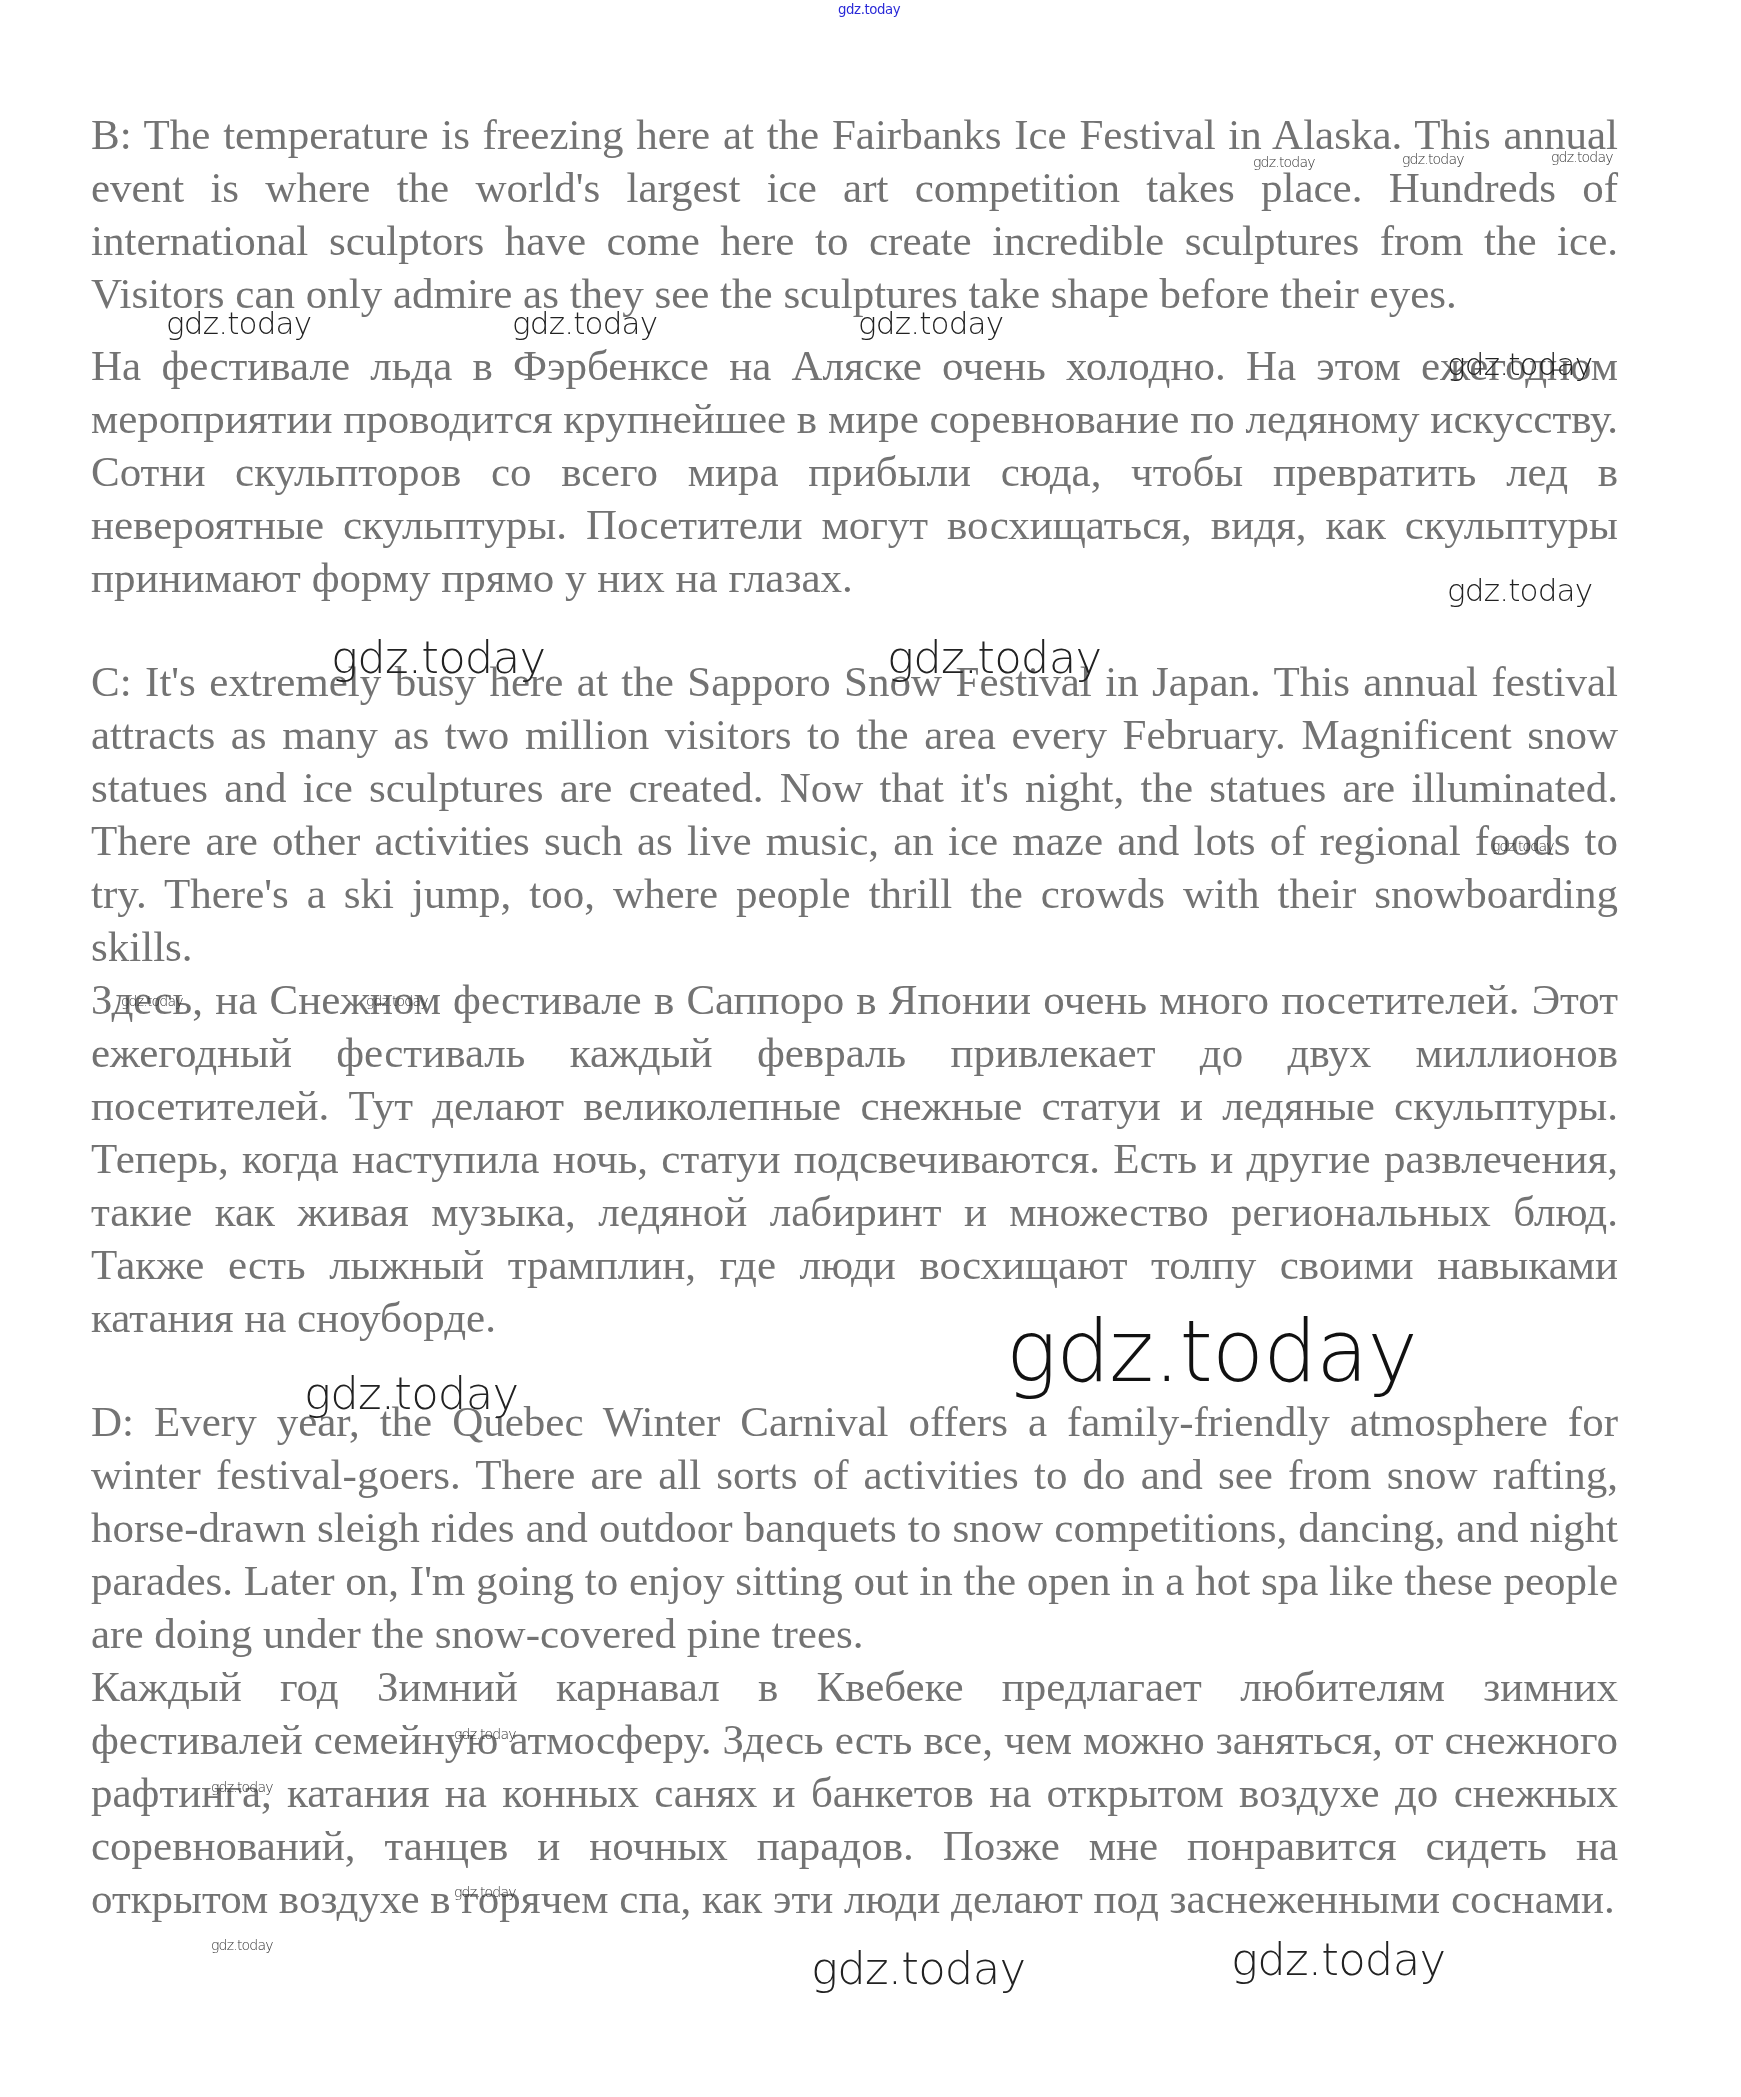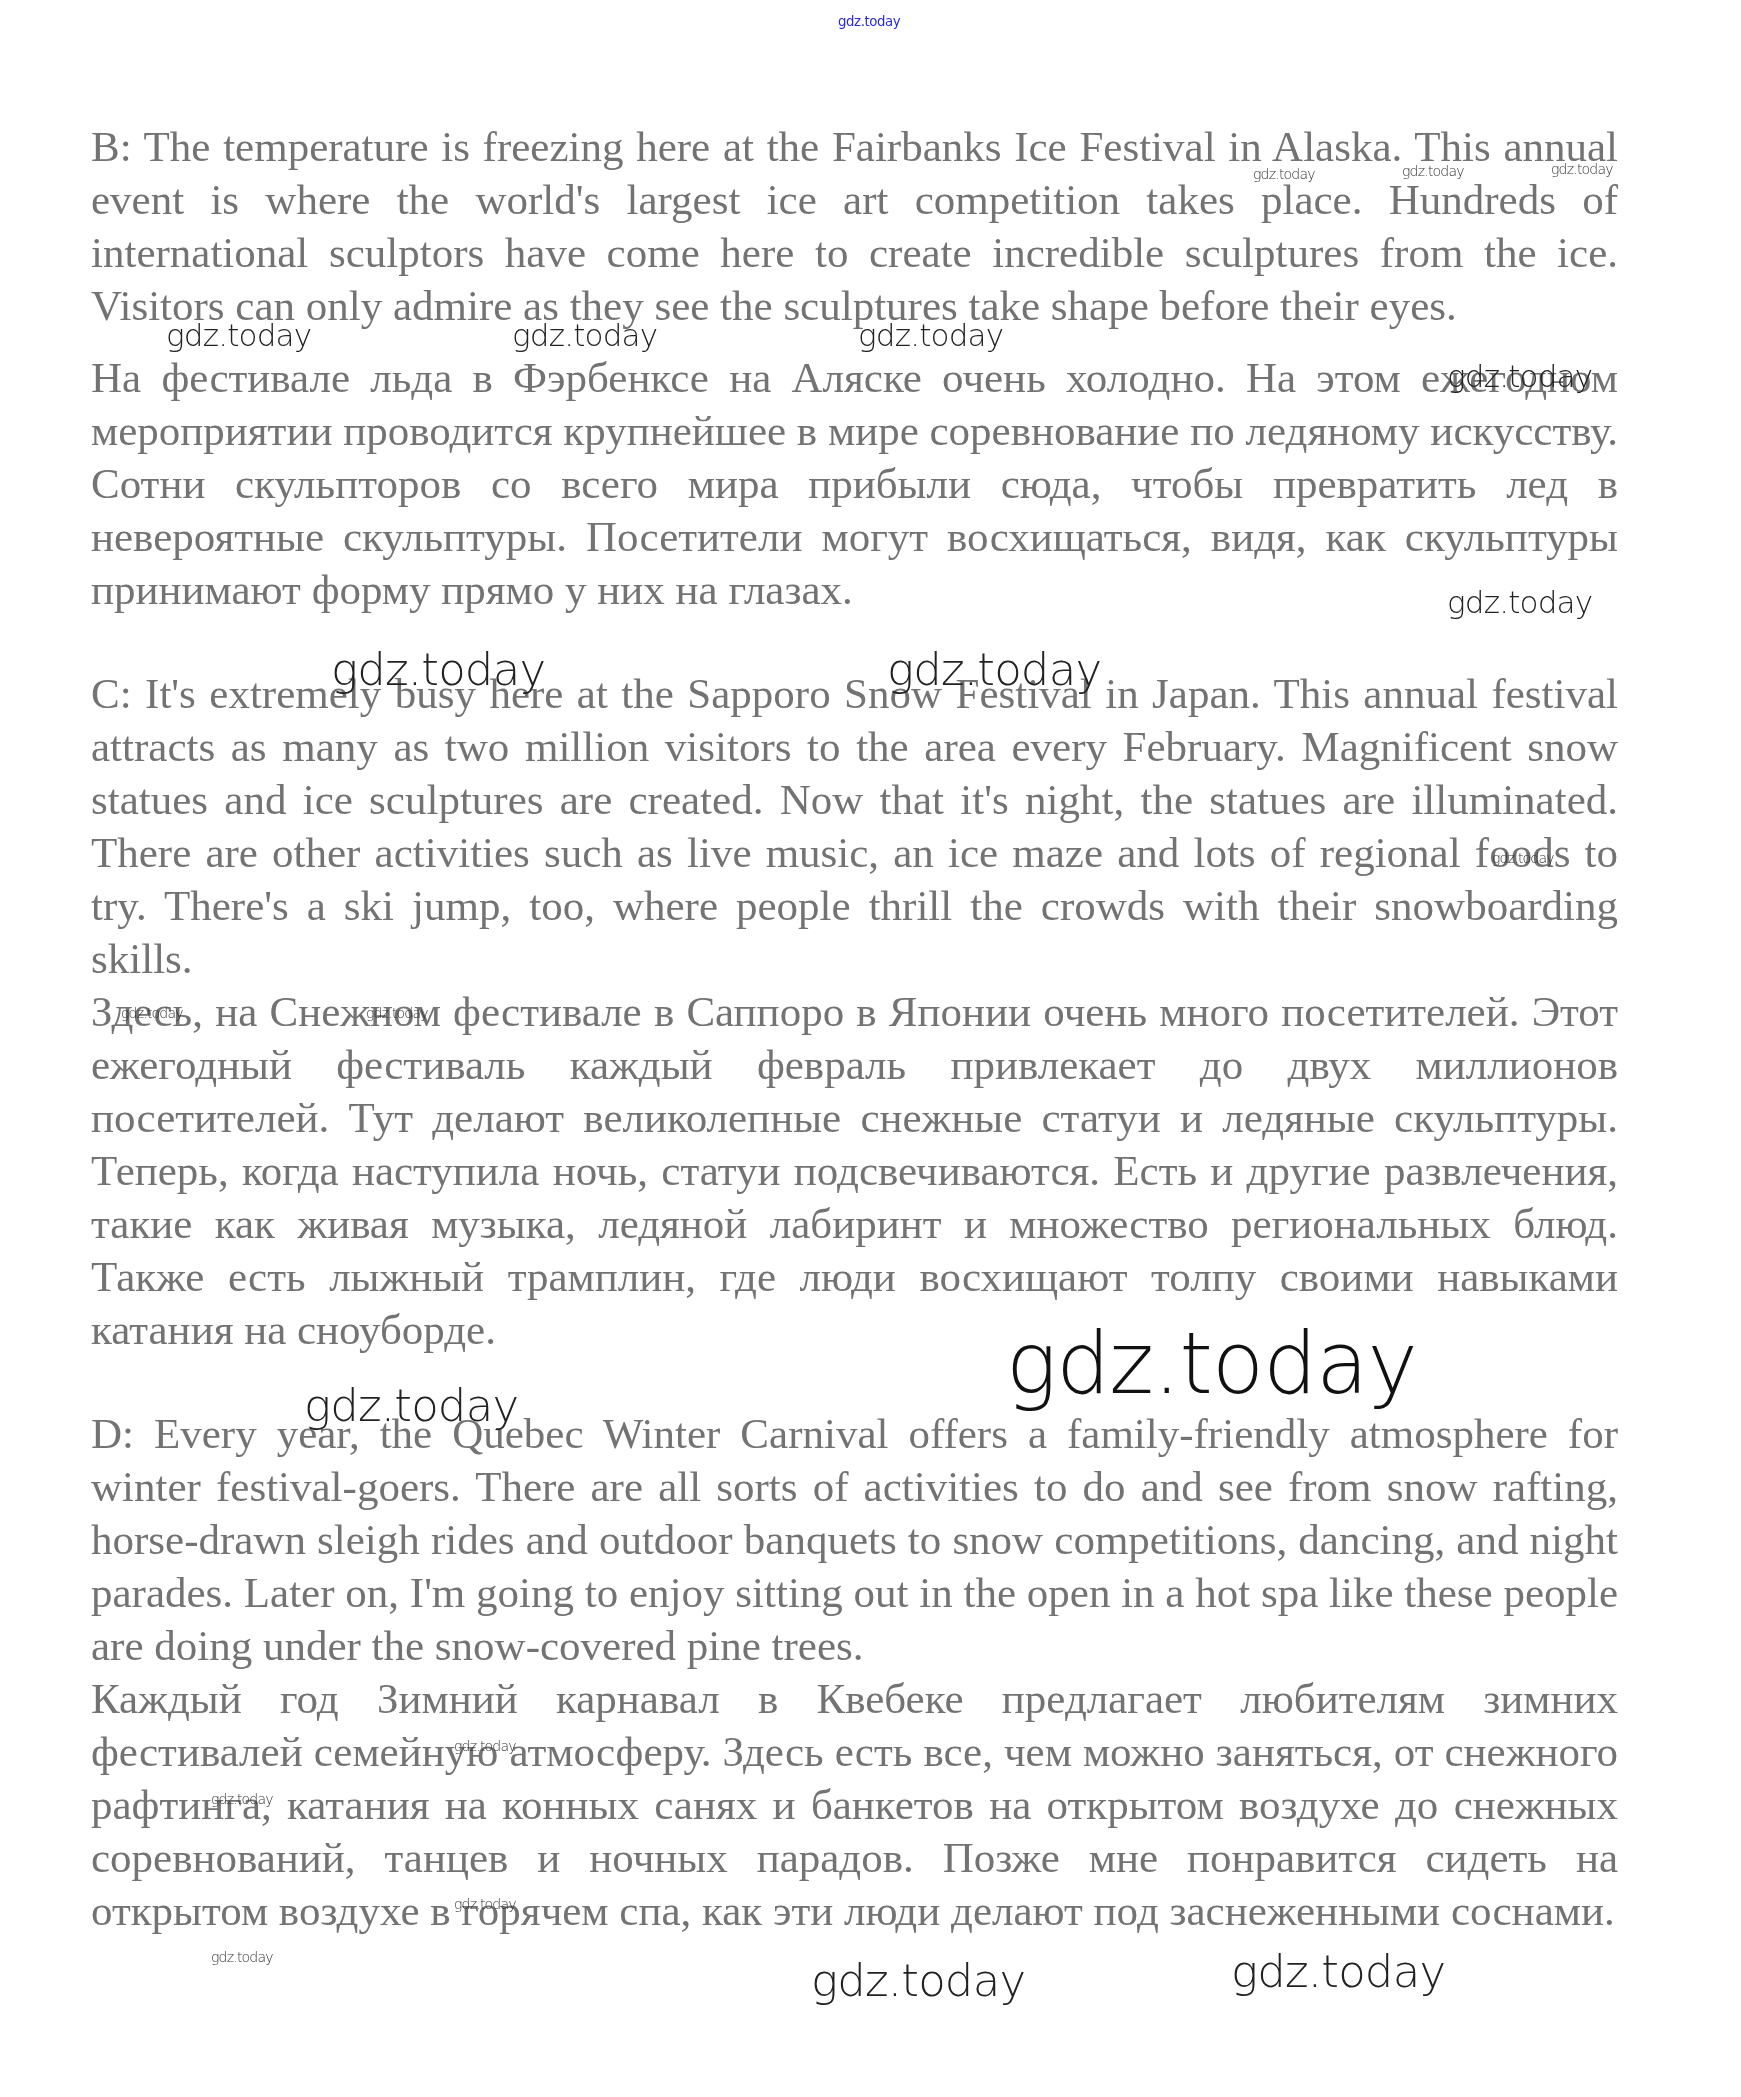--- a/index.html
+++ b/index.html
@@ -1,17 +1,17 @@
 <!DOCTYPE html>
 <html style="font-size:12.5px"><head>
 <meta charset="utf-8">
 <style>
 html,body{margin:0;padding:0;background:#fff;}
 body{width:1741px;height:2097px;position:relative;overflow:hidden;}
-.page{position:absolute;left:0;top:12px;width:1741px;height:1715px;background:#fff;}
+.page{position:absolute;left:0;top:0;width:1741px;height:1715px;background:#fff;}
 .top-mark{position:absolute;left:838px;top:1.6px;font-family:"DejaVu Sans",sans-serif;font-size:13.3px;color:#2a2ad8;letter-spacing:-0.4px;}
 .text{position:absolute;left:91px;width:1527px;top:108px;font-family:Liberation Serif, serif;font-size:43px;line-height:53px;color:#737373;}
 .p{margin:0;text-align:justify;text-align-last:left;}
 .wm{position:absolute;font-family:"DejaVu Sans",sans-serif;font-weight:200;color:#222;white-space:nowrap;letter-spacing:-0.8px;}
 .s{font-size:14px;color:#333;}
 .m{font-size:31px;}
 .l{font-size:45px;}
 .xl{font-size:85px;color:#111;}
 </style>
 </head>

